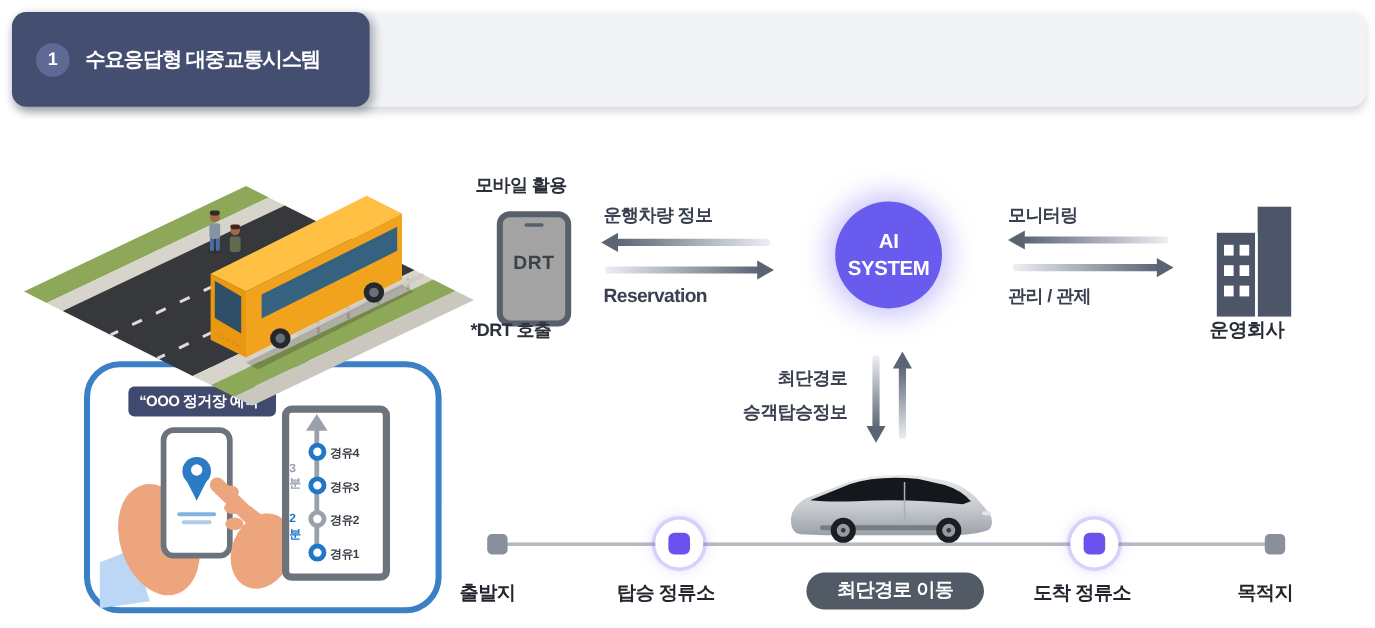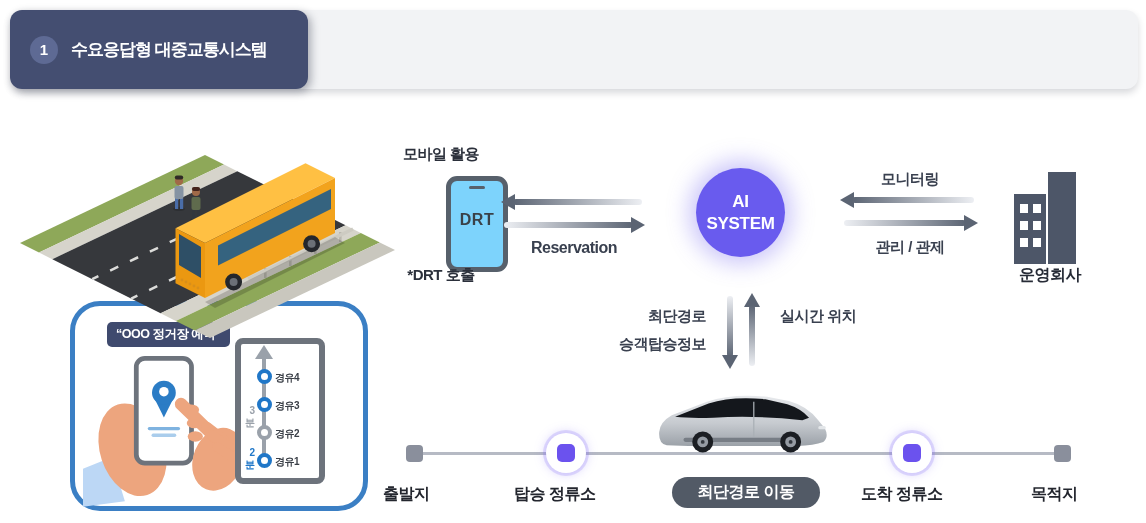--- a/index.html
+++ b/index.html
@@ -12,21 +12,21 @@
   .header-left{position:absolute;left:0;top:0;width:298px;height:79px;background:var(--navy,#444e71);
           border-radius:12px;display:flex;align-items:center;padding-left:20px;box-sizing:border-box;
           box-shadow:3px 3px 8px rgba(30,35,55,.35);}
   .badge{width:28px;height:28px;border-radius:50%;background:#5e6a94;color:#fff;display:flex;
          align-items:center;justify-content:center;font-size:15px;font-weight:bold;margin-right:13px;flex:0 0 auto;}
   .title{color:#fff;font-size:17px;font-weight:bold;letter-spacing:-1px;white-space:nowrap;}
   .desc{position:absolute;left:408px;top:0;height:79px;display:flex;align-items:center;
         font-size:15.5px;color:#17191f;letter-spacing:-0.3px;}
 
   
-  .lbl{position:absolute;font-weight:bold;color:#39404f;font-size:15px;text-align:center;letter-spacing:-0.5px;}
+  .lbl{position:absolute;font-weight:bold;color:#39404f;font-size:15px;text-align:left;letter-spacing:-0.5px;}
   .tl-label{position:absolute;font-weight:bold;color:#23262e;font-size:16px;letter-spacing:-0.5px;}
 
   
   .arr{position:absolute;}
   .arr .shaft{position:absolute;top:50%;transform:translateY(-50%);height:6px;border-radius:3px;}
   .arr-left{height:16px;}
   .arr-left .shaft{left:11px;right:0;background:linear-gradient(to right,#5b6473,#edeff3);}
   .arr-left::before{content:"";position:absolute;left:-1px;top:50%;transform:translateY(-50%);
       width:0;height:0;border-top:8px solid transparent;border-bottom:8px solid transparent;
       border-right:14px solid #5b6473;}
@@ -49,21 +49,21 @@
       border-bottom:14px solid #5b6473;}
 
   
   .ai{position:absolute;left:696px;top:168px;width:89px;height:89px;border-radius:50%;
       background:var(--accent,#695bee);box-shadow:0 0 22px 7px rgba(105,91,238,.35);
       display:flex;flex-direction:column;align-items:center;justify-content:center;
       color:#fff;font-weight:bold;font-size:17px;line-height:1.25;letter-spacing:-0.3px;}
 
   
   .drt-phone{position:absolute;left:414px;top:176px;width:52px;height:86px;border:5px solid #57606b;
-      border-radius:11px;background:#7dd3fc;display:flex;flex-direction:column;align-items:center;box-sizing:content-box;margin-left:32px;}
+      border-radius:11px;background:#a3a3a3;display:flex;flex-direction:column;align-items:center;box-sizing:content-box;}
   .drt-speaker{width:16px;height:3px;border-radius:2px;background:#57606b;margin-top:5px;}
   .drt-label{margin-top:22px;font-size:16px;font-weight:bold;color:#3a4148;letter-spacing:.5px;}
 
   
   .building{position:absolute;left:1012px;top:172px;width:72px;height:92px;}
 
   
   .tline{position:absolute;left:414px;top:452px;width:649px;height:3px;background:#b6bac4;}
   .sq-gray{position:absolute;width:17px;height:17px;border-radius:4px;background:#8a8f9c;}
   .stop-node{position:absolute;width:40px;height:40px;border-radius:50%;background:#fff;
@@ -81,21 +81,21 @@
       font-weight:bold;padding:4px 9px;border-radius:5px;letter-spacing:-0.5px;}
   .bphone{position:absolute;left:160px;top:32px;width:90px;height:146px;border:6px solid #6d737c;
       border-radius:8px;background:#fff;box-sizing:border-box;}
   .route-arrow{position:absolute;left:14px;top:1px;width:0;height:0;border-left:9px solid transparent;
       border-right:9px solid transparent;border-bottom:14px solid #9aa1aa;}
   .route-line{position:absolute;left:21px;top:12px;width:4px;height:104px;background:#9aa1aa;}
   .stop-dot{position:absolute;left:16px;width:7px;height:7px;border:4px solid var(--route_blue,#2077c8);
       border-radius:50%;background:#fff;}
   .stop-dot.gray{border-color:#9aa1aa;}
   .stop-label{position:absolute;left:34px;font-size:10px;font-weight:bold;color:#3a3f47;letter-spacing:-0.5px;}
-  .stop-time{position:absolute;left:0;width:14px;text-align:right;font-size:10px;font-weight:bold;margin-top:20px;}
+  .stop-time{position:absolute;left:0;width:14px;text-align:left;font-size:10px;font-weight:bold;}
   .t-gray{color:#9aa1aa;} .t-blue{color:var(--route_blue,#2077c8);}
 
   .illus{position:absolute;}
 </style>
 </head>
 <body>
 
 <div class="stage">
 
   <div class="header">
@@ -201,20 +201,21 @@
     </div>
   </div>
 
   <div class="lbl" style="left:396px;top:145px;width:90px;color:#2b303b">모바일 활용</div>
   <div class="drt-phone">
     <div class="drt-speaker"></div>
     <div class="drt-label">DRT</div>
   </div>
   <div class="lbl" style="left:392px;top:266px;width:98px;color:#2b303b">*DRT 호출</div>
 
+  <div class="lbl" style="left:503px;top:170px;width:142px">운행차량 정보</div>
   <div class="arr arr-left" style="left:502px;top:194px;width:140px">
       <div class="shaft"></div>
     </div>
   <div class="arr arr-right" style="left:504px;top:217px;width:140px">
       <div class="shaft"></div>
     </div>
   <div class="lbl" style="left:503px;top:239px;width:142px;font-size:16px">Reservation</div>
 
   <div class="ai">
     <div>AI</div>
@@ -247,21 +248,20 @@
     <div>최단경로</div>
     <div>승객탑승정보</div>
   </div>
   <div class="arr arr-down" style="left:722px;top:296px;height:72px">
       <div class="shaft"></div>
     </div>
   <div class="arr arr-up" style="left:744px;top:294px;height:72px">
       <div class="shaft"></div>
     </div>
   <div class="lbl" style="left:780px;top:302px;width:120px;text-align:left;line-height:1.85">
-    <div>실시간 위치</div>
   </div>
 
   <div class="tline"></div>
   <div class="sq-gray" style="left:406px;top:445px"></div>
   <div class="stop-node" style="left:546px;top:433px">
     <div class="sq-purple"></div>
   </div>
   <div class="stop-node" style="left:892px;top:433px">
     <div class="sq-purple"></div>
   </div>

